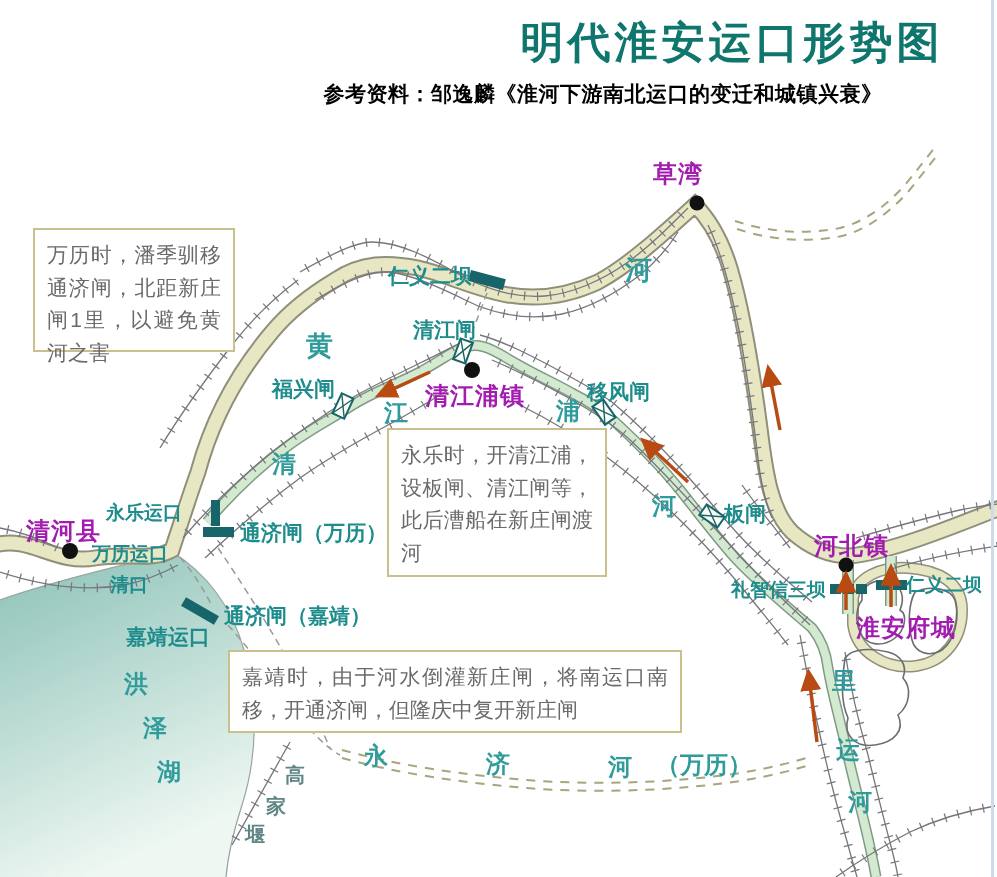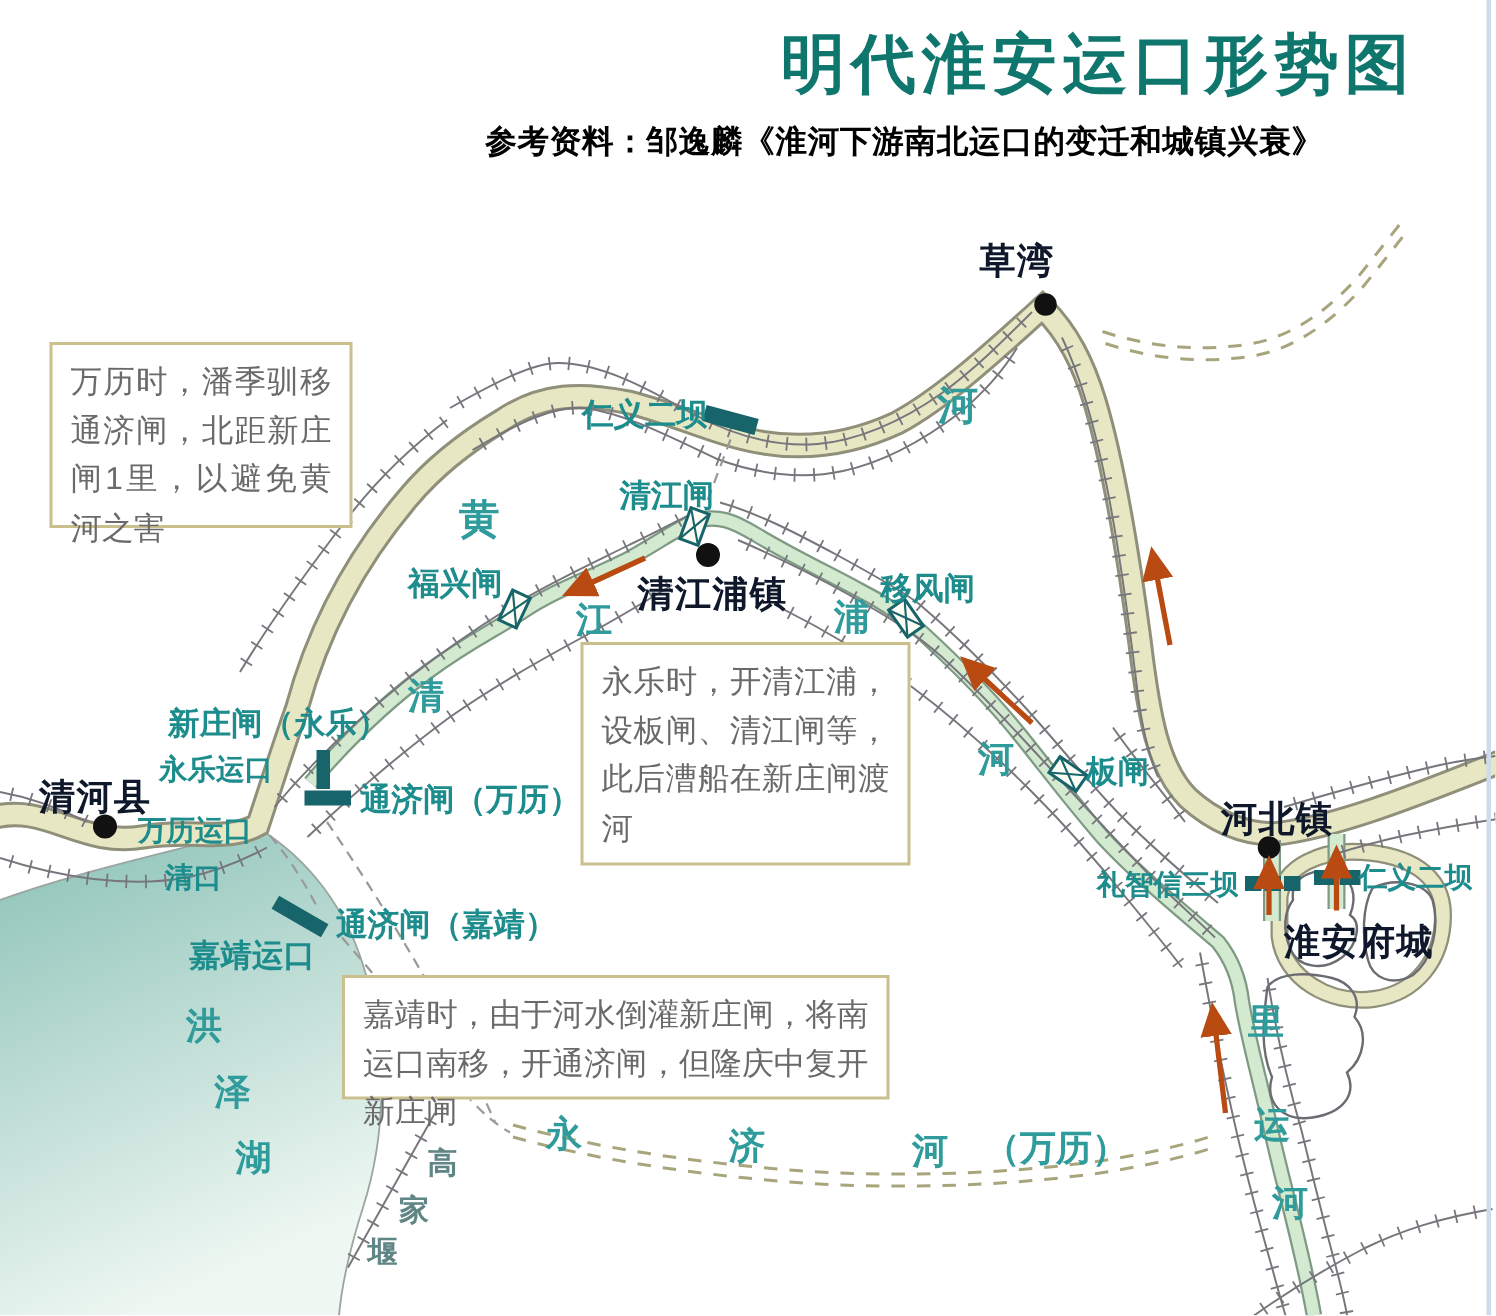--- a/index.html
+++ b/index.html
@@ -13,21 +13,21 @@
   #map-svg{position:absolute;left:0;top:0;}
   .title{position:absolute;left:492px;top:14px;width:480px;text-align:center;
          font-size:43px;font-weight:900;color:#0f766e;letter-spacing:4px;white-space:nowrap;}
   .subtitle{position:absolute;left:283px;top:80px;width:640px;text-align:center;
          font-size:21px;font-weight:700;color:#000000;letter-spacing:0.5px;white-space:nowrap;}
   .note{position:absolute;background:#fff;border:2px solid var(--boxBorder);
         color:var(--boxText);font-size:21px;line-height:1.55;padding:9px 12px;
         box-sizing:border-box;text-align:justify;text-justify:inter-character;}
   .lbl{position:absolute;color:var(--labelTeal);font-size:21px;font-weight:700;white-space:nowrap;}
   .lbl.sm{font-size:19px;}
-  .town{position:absolute;color:#0f172a;font-size:24px;font-weight:800;white-space:nowrap;letter-spacing:1px;}
+  .town{position:absolute;color:#a21caf;font-size:24px;font-weight:800;white-space:nowrap;letter-spacing:1px;}
   .rname{position:absolute;color:var(--serifTeal);font-family:"Liberation Serif","DejaVu Serif",serif;
          font-size:27px;font-weight:700;white-space:nowrap;}
   .rname.md{font-size:24px;}
   .rname.sm{font-size:20px;color:#5f8585;}
   .edge-line{position:absolute;left:991px;top:0;width:3px;height:877px;background:#ccdcec;}
   .tick{stroke:var(--dikeGray);stroke-width:1.2;}
   .dike{stroke:var(--dikeGray);stroke-width:1.3;fill:none;}
   .gline{stroke:#9aa5a0;stroke-width:1.2;fill:none;}
   .gdash{stroke:#9a9a9a;stroke-width:1.5;fill:none;stroke-dasharray:7 5;}
   .odash{stroke:#a8a57c;stroke-width:2;fill:none;stroke-dasharray:9 8;}
@@ -585,21 +585,20 @@
   </svg>
 
   <div class="title">明代淮安运口形势图</div>
   <div class="subtitle">参考资料：邹逸麟《淮河下游南北运口的变迁和城镇兴衰》</div>
 
   <div class="lbl" style="left:388px;top:262px">仁义二坝</div>
   <div class="lbl" style="left:413px;top:316px">清江闸</div>
   <div class="lbl" style="left:272px;top:375px">福兴闸</div>
   <div class="lbl" style="left:587px;top:378px">移风闸</div>
   <div class="lbl" style="left:724px;top:500px">板闸</div>
-  <div class="lbl" style="left:112px;top:468px">新庄闸（永乐）</div>
   <div class="lbl sm" style="left:106px;top:500px">永乐运口</div>
   <div class="lbl sm" style="left:92px;top:541px">万历运口</div>
   <div class="lbl sm" style="left:110px;top:572px">清口</div>
   <div class="lbl" style="left:224px;top:602px">通济闸（嘉靖）</div>
   <div class="lbl" style="left:240px;top:519px">通济闸（万历）</div>
   <div class="lbl" style="left:126px;top:623px">嘉靖运口</div>
   <div class="lbl sm" style="left:731px;top:577px">礼智信三坝</div>
   <div class="lbl sm" style="left:906px;top:572px">仁义二坝</div>
 
   <div class="town" style="left:653px;top:158px">草湾</div>
@@ -623,16 +622,16 @@
   <div class="rname md" style="left:656px;top:749px">（万历）</div>
   <div class="rname md" style="left:124px;top:668px">洪</div>
   <div class="rname md" style="left:143px;top:712px">泽</div>
   <div class="rname md" style="left:157px;top:756px">湖</div>
   <div class="rname sm" style="left:285px;top:762px">高</div>
   <div class="rname sm" style="left:266px;top:793px">家</div>
   <div class="rname sm" style="left:245px;top:821px">堰</div>
 
   <div class="note" style="left:33px;top:228px;width:202px;height:124px">万历时，潘季驯移通济闸，北距新庄闸1里，以避免黄河之害</div>
   <div class="note" style="left:387px;top:428px;width:220px;height:149px">永乐时，开清江浦，设板闸、清江闸等，此后漕船在新庄闸渡河</div>
-  <div class="note" style="left:228px;top:650px;width:365px;height:83px">嘉靖时，由于河水倒灌新庄闸，将南运口南移，开通济闸，但隆庆中复开新庄闸</div>
+  <div class="note" style="left:228px;top:650px;width:454px;height:83px">嘉靖时，由于河水倒灌新庄闸，将南运口南移，开通济闸，但隆庆中复开新庄闸</div>
 
   <div class="edge-line"></div>
 </div>
 
 </body></html>

